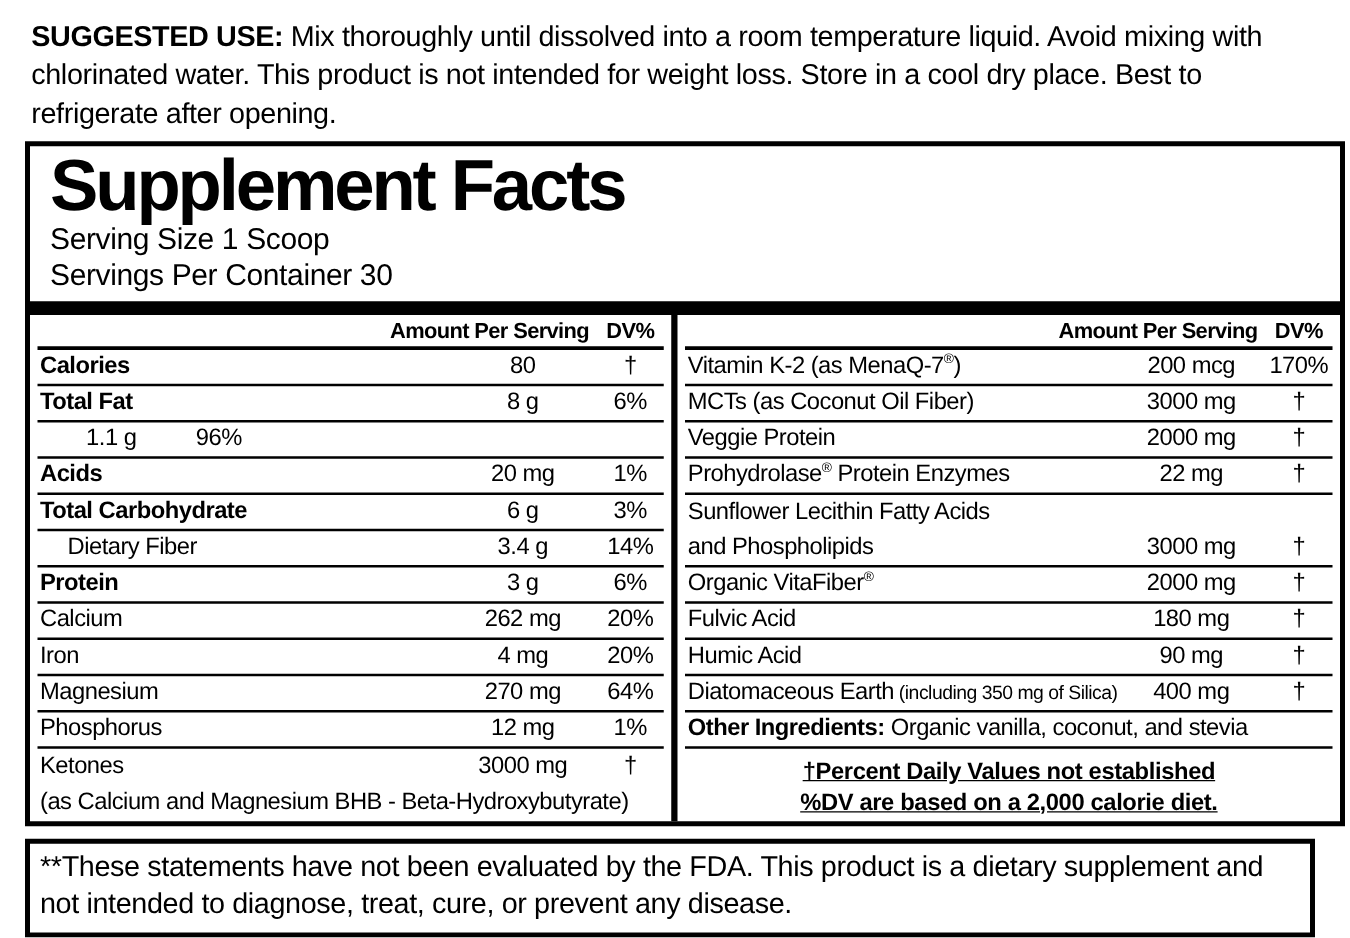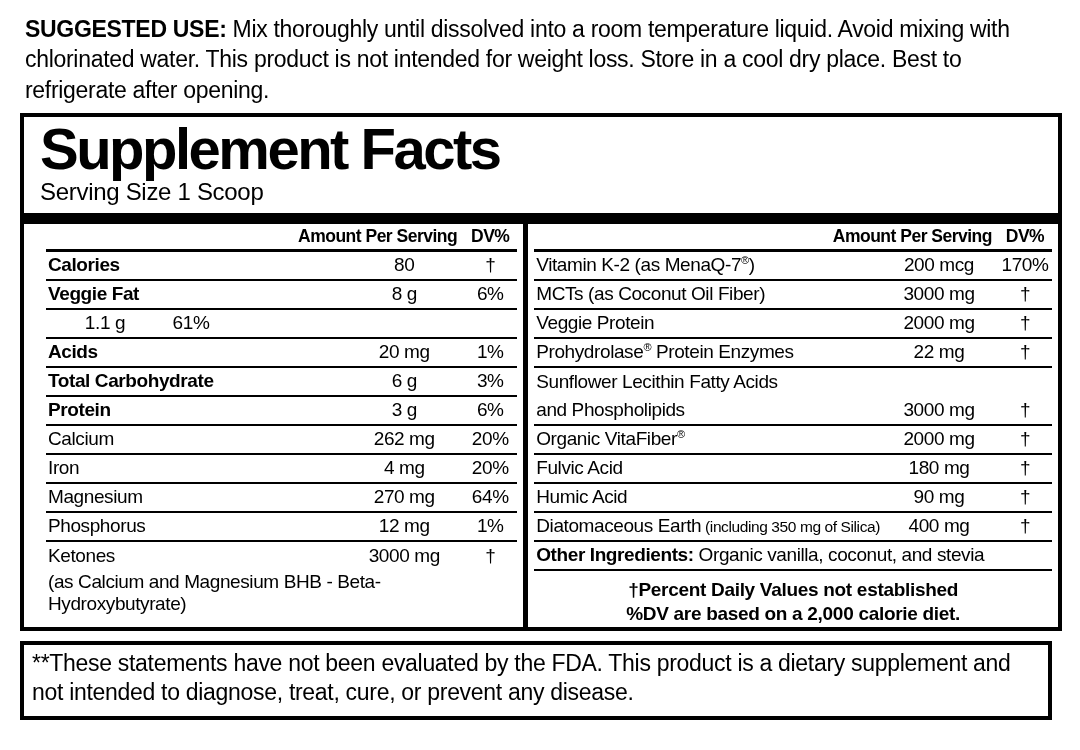--- a/index.html
+++ b/index.html
@@ -16,39 +16,39 @@
     margin: 14px 28px 0 25px;
     font-size: 23px;
     line-height: 1.32;
     letter-spacing: -0.3px;
   }
   .suggested-use .lbl { font-weight: bold; }
   .suggested-use .txt { padding-left: 6px; }
 
   
   .panel {
-    margin: 8px 18px 0 20px;
+    margin: 8px 4px 0 20px;
     border: 4px solid #000;
     background: #fff;
   }
   .panel-head { padding: 2px 16px 6px 16px; }
   .panel-title {
     font-size: 58px;
     font-weight: bold;
     letter-spacing: -2.5px;
     line-height: 1.02;
   }
   .serving-line {
     font-size: 24px;
     letter-spacing: -0.3px;
     line-height: 1.18;
   }
   .thick-bar { height: 11px; background: #000; }
 
-  .table-area { display: flex; align-items: stretch; padding-left: 16px; }
+  .table-area { display: flex; align-items: stretch; }
   .col { flex: 1 1 0; padding: 0 6px; display: flex; flex-direction: column; }
   .col-left { border-right: 5px solid #000; }
 
   .hdr-row {
     display: flex; align-items: center; justify-content: flex-end;
     min-height: 28px;
     border-bottom: 3px solid #000;
     font-weight: bold;
     font-size: 17.5px;
     letter-spacing: -0.5px;
@@ -74,20 +74,21 @@
   .row sup { font-size: 11px; vertical-align: super; line-height: 0; }
   .row.fullwidth .name { white-space: normal; }
 
   .footnote {
     text-align: center;
     font-weight: bold;
     font-size: 19px;
     letter-spacing: -0.3px;
     padding-top: 7px;
     line-height: 1.3;
+    text-decoration: underline;
   }
 
   
   .fda-box {
     margin: 10px 28px 0 20px;
     border: 4px solid #000;
     padding: 4px 10px 8px 8px;
     font-size: 23px;
     letter-spacing: -0.3px;
     line-height: 1.28;
@@ -97,52 +98,58 @@
 <body>
 
 <div class="suggested-use">
   <span class="lbl">SUGGESTED USE:</span><span class="txt">Mix thoroughly until dissolved into a room temperature liquid. Avoid mixing with chlorinated water. This product is not intended for weight loss. Store in a cool dry place. Best to refrigerate after opening.</span>
 </div>
 
 <div class="panel">
   <div class="panel-head">
     <div class="panel-title">Supplement Facts</div>
     <div class="serving-line">Serving Size 1 Scoop</div>
+    <div class="serving-line">Servings Per Container 30</div>
   </div>
   <div class="thick-bar"></div>
   <div class="table-area">
     <div class="col col-left">
       <div class="hdr-row">
         <span class="hdr-amt">Amount Per Serving</span>
         <span class="hdr-dv">DV%</span>
       </div>
       <div class="rows">
           <div class="row bold">
             <span class="name">Calories</span>
             <span class="amt">80</span>
             <span class="dv">†</span>
           </div>
           <div class="row bold">
-            <span class="name">Veggie Fat</span>
+            <span class="name">Total Fat</span>
             <span class="amt">8 g</span>
             <span class="dv">6%</span>
           </div>
           <div class="row indent">
             <span class="amt">1.1 g</span>
-            <span class="dv">61%</span>
+            <span class="dv">96%</span>
           </div>
           <div class="row bold">
             <span class="name">Acids</span>
             <span class="amt">20 mg</span>
             <span class="dv">1%</span>
           </div>
           <div class="row bold">
             <span class="name">Total Carbohydrate</span>
             <span class="amt">6 g</span>
             <span class="dv">3%</span>
+          </div>
+          <div class="row indent">
+            <span class="name">Dietary Fiber</span>
+            <span class="amt">3.4 g</span>
+            <span class="dv">14%</span>
           </div>
           <div class="row bold">
             <span class="name">Protein</span>
             <span class="amt">3 g</span>
             <span class="dv">6%</span>
           </div>
           <div class="row">
             <span class="name">Calcium</span>
             <span class="amt">262 mg</span>
             <span class="dv">20%</span>

